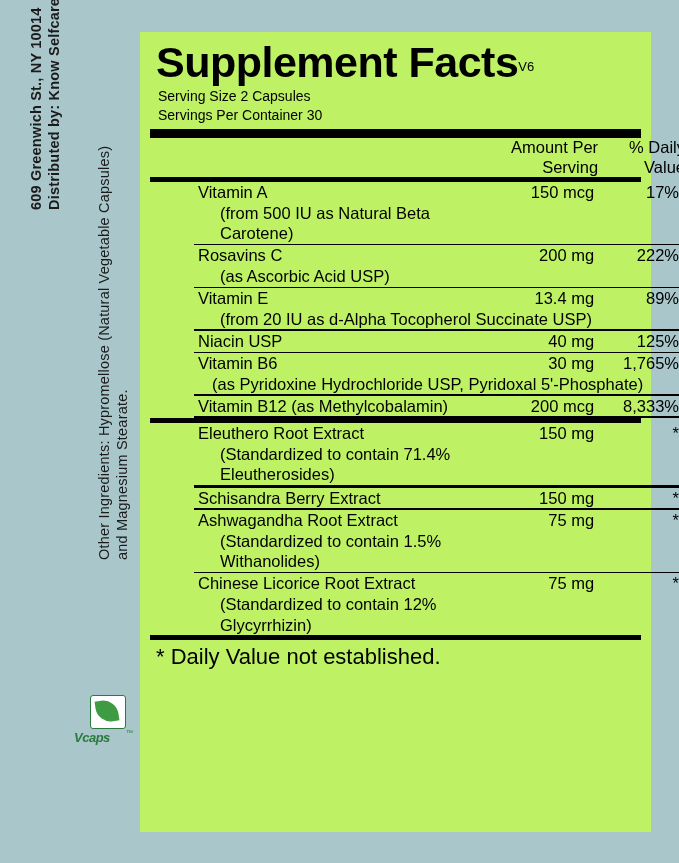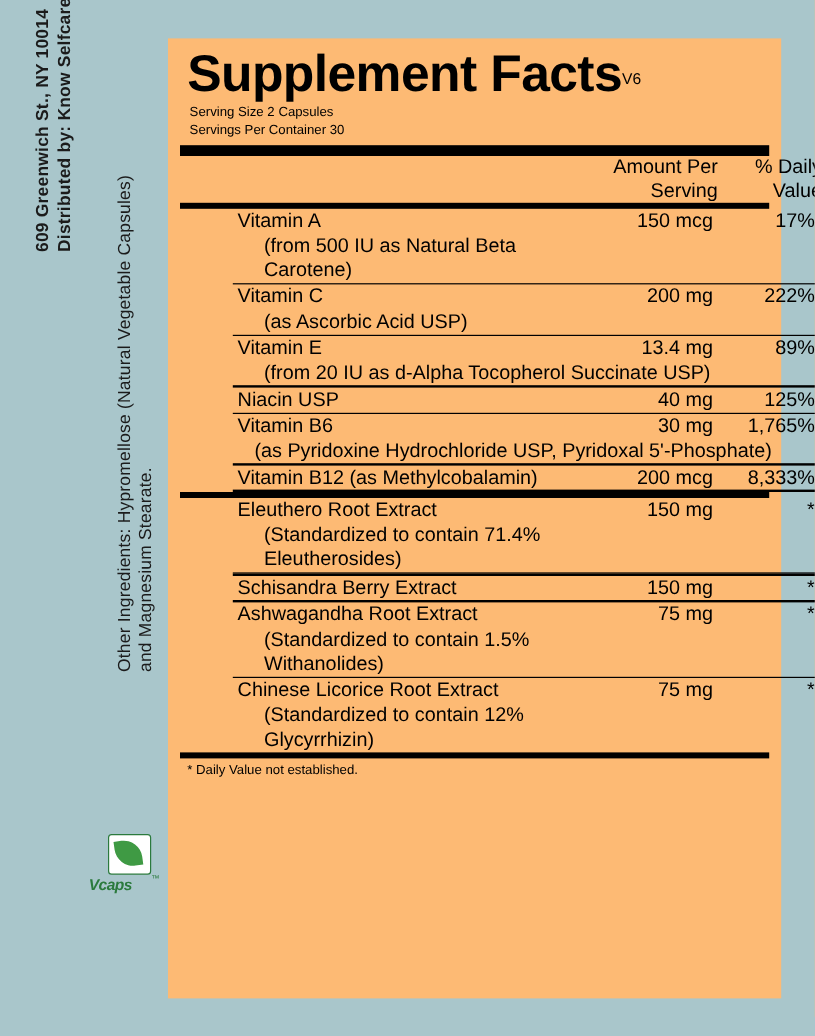--- a/index.html
+++ b/index.html
@@ -96,21 +96,21 @@
     color: #2b7a3d;
   }
 
   
   .panel {
     position: absolute;
     left: 140px;
     top: 32px;
     width: 511px;
     height: 800px;
-    background: #fdba74;
+    background: #bef264;
     box-sizing: border-box;
   }
   .panel-inner {
     position: absolute;
     left: 10px;
     top: 8px;
     right: 10px;
     bottom: 8px;
   }
 
@@ -131,21 +131,21 @@
     vertical-align: super;
     font-weight: normal;
     letter-spacing: 0;
   }
 
   .serving-lines {
     padding-left: 8px;
     margin-top: 2px;
   }
   .serving-lines div {
-    font-size: 11px;
+    font-size: 14px;
     color: #000;
     line-height: 1.32;
   }
 
   .rule-thick {
     height: 9px;
     background: #000;
     margin-top: 5px;
   }
   .rule-medium {
@@ -201,21 +201,21 @@
   }
   .sep-line {
     height: 1.5px;
     background: #000;
     width: 100%;
   }
 
   .star { text-align: right; padding-right: 14px; }
 
   .footnote {
-    font-size: 11px;
+    font-size: 22px;
     padding: 4px 0 0 6px;
     color: #000;
   }
   em { font-style: italic; }
 </style>
 </head>
 <body>
 
 <div class="side-text">
   <div class="vert bold vert-distrib">
@@ -294,21 +294,21 @@
           <td class="col-dv">17%</td>
         </tr>
         <tr class="sep">
             <td colspan="3">
               <div class="sep-line"></div>
             </td>
           </tr>
 
         <tr class="row">
           <td class="col-name">
-            <span>Vitamin C</span>
+            <span>Rosavins C</span>
             <span class="sub">(as Ascorbic Acid USP)</span>
           </td>
           <td class="col-amount">200 mg</td>
           <td class="col-dv">222%</td>
         </tr>
         <tr class="sep">
             <td colspan="3">
               <div class="sep-line"></div>
             </td>
           </tr>

